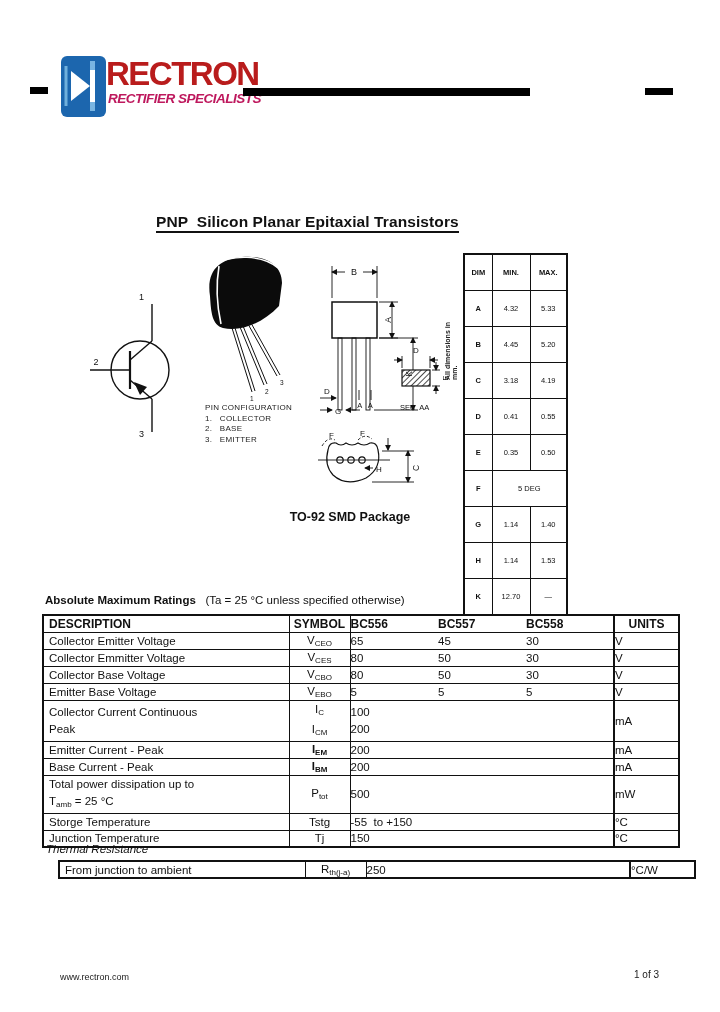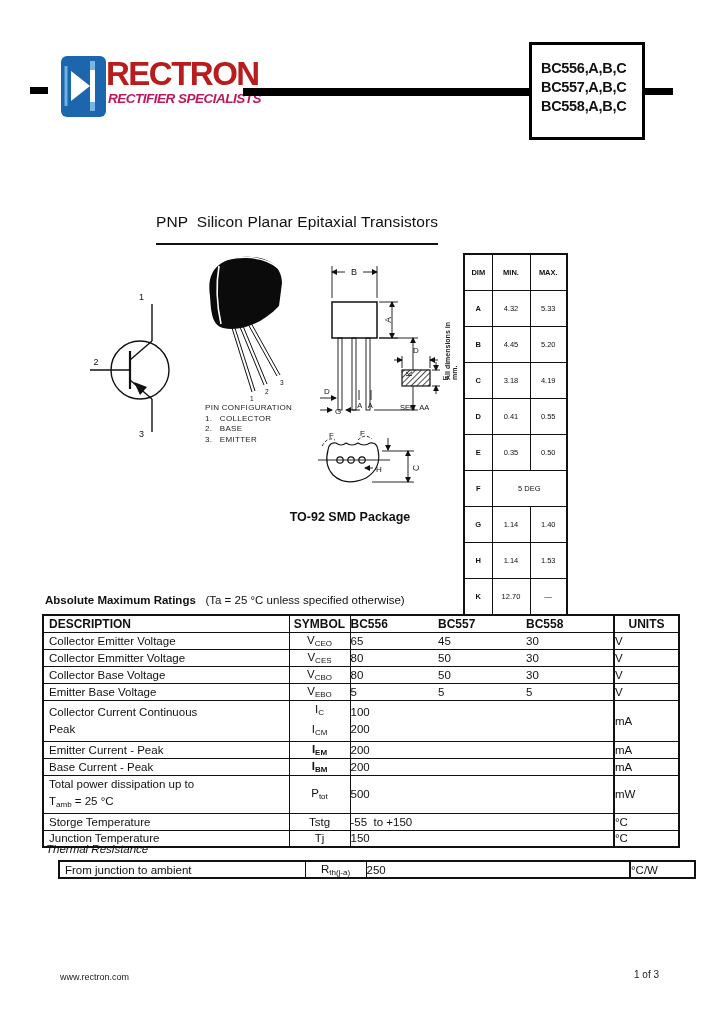--- a/index.html
+++ b/index.html
@@ -21,22 +21,22 @@
   .hbar { left:243px; top:88px; width:287px; height:8px; background:#000; }
   .part-box {
     left:529px; top:42px; width:116px; height:98px;
     border:3px solid #000; background:#fff;
     padding:14px 0 0 9px;
   }
   .part-box div { font-size:14.5px; font-weight:700; line-height:19px; letter-spacing:-0.3px; }
 
   
   .doc-title {
-    left:156px; top:213px; font-size:15.5px; font-weight:400;
-    border-bottom:2px solid #111; padding-bottom:12px; letter-spacing:0.1px;
+    left:156px; top:213px; font-size:15.5px; font-weight:700;
+    border-bottom:2px solid #111; padding-bottom:0; letter-spacing:0.1px;
   }
 
   
   svg text { font-family:"Liberation Sans", sans-serif; fill:#111; }
   .pincfg { left:205px; top:403px; font-size:8px; line-height:10.5px; letter-spacing:0.3px; color:#222; }
   .dims-note {
     left:444px; top:380px; transform:rotate(-90deg); transform-origin:0 0;
     font-size:7px; font-weight:700; width:72px; color:#222;
   }
   .pkg-label { left:250px; top:494px; width:200px; text-align:center; font-size:12.5px; font-weight:700;margin-top:16px; }
@@ -85,25 +85,20 @@
     <polygon points="10,15 10,45 29,30" fill="#ffffff"></polygon>
     <rect x="29" y="14" width="5" height="32" fill="#ffffff"></rect>
     <rect x="29" y="5" width="5" height="9" fill="#79b5e2"></rect>
     <rect x="29" y="46" width="5" height="9" fill="#79b5e2"></rect>
   </svg>
 
   <div class="abs brand">RECTRON</div>
   <div class="abs tagline">RECTIFIER SPECIALISTS</div>
   <div class="abs hbar"></div>
 
-  <div class="abs part-box">
-    <div>BC556,A,B,C</div>
-    <div>BC557,A,B,C</div>
-    <div>BC558,A,B,C</div>
-  </div>
 
   <div class="abs dash" style="left:645px;top:88px;width:28px;height:7px;"></div>
 
   <div class="abs doc-title pre">PNP  Silicon Planar Epitaxial Transistors</div>
 
   <svg class="abs" style="left:88px;top:288px;" width="112" height="150" viewBox="0 0 112 150">
     <g stroke="#111" stroke-width="1.4" fill="none">
       <circle cx="52" cy="82" r="29"></circle>
       <line x1="42" y1="63" x2="42" y2="101" stroke-width="2.2"></line>
       <line x1="2" y1="82" x2="42" y2="82"></line>

